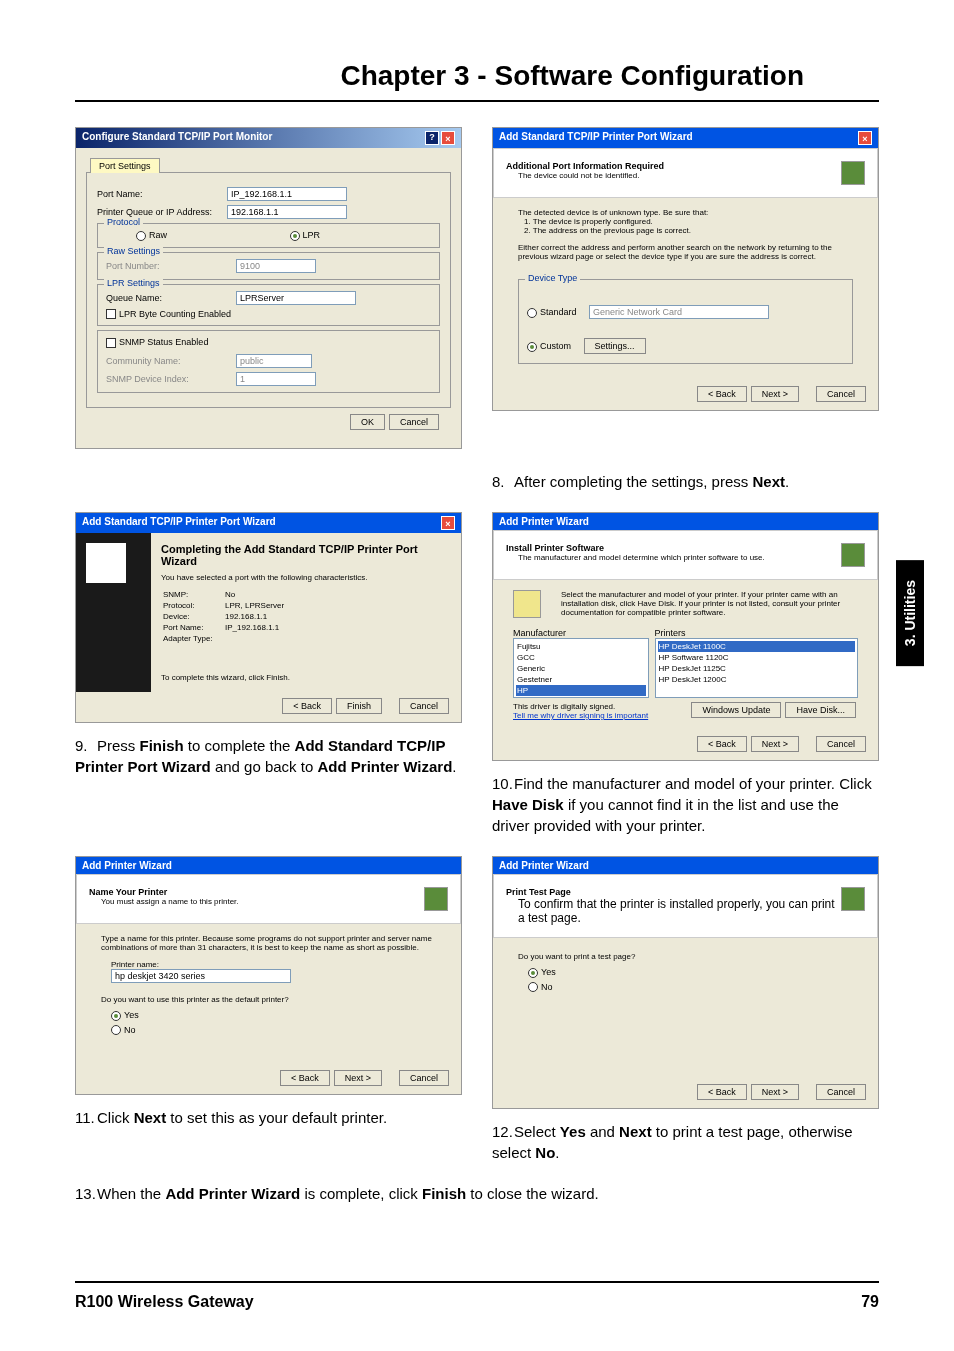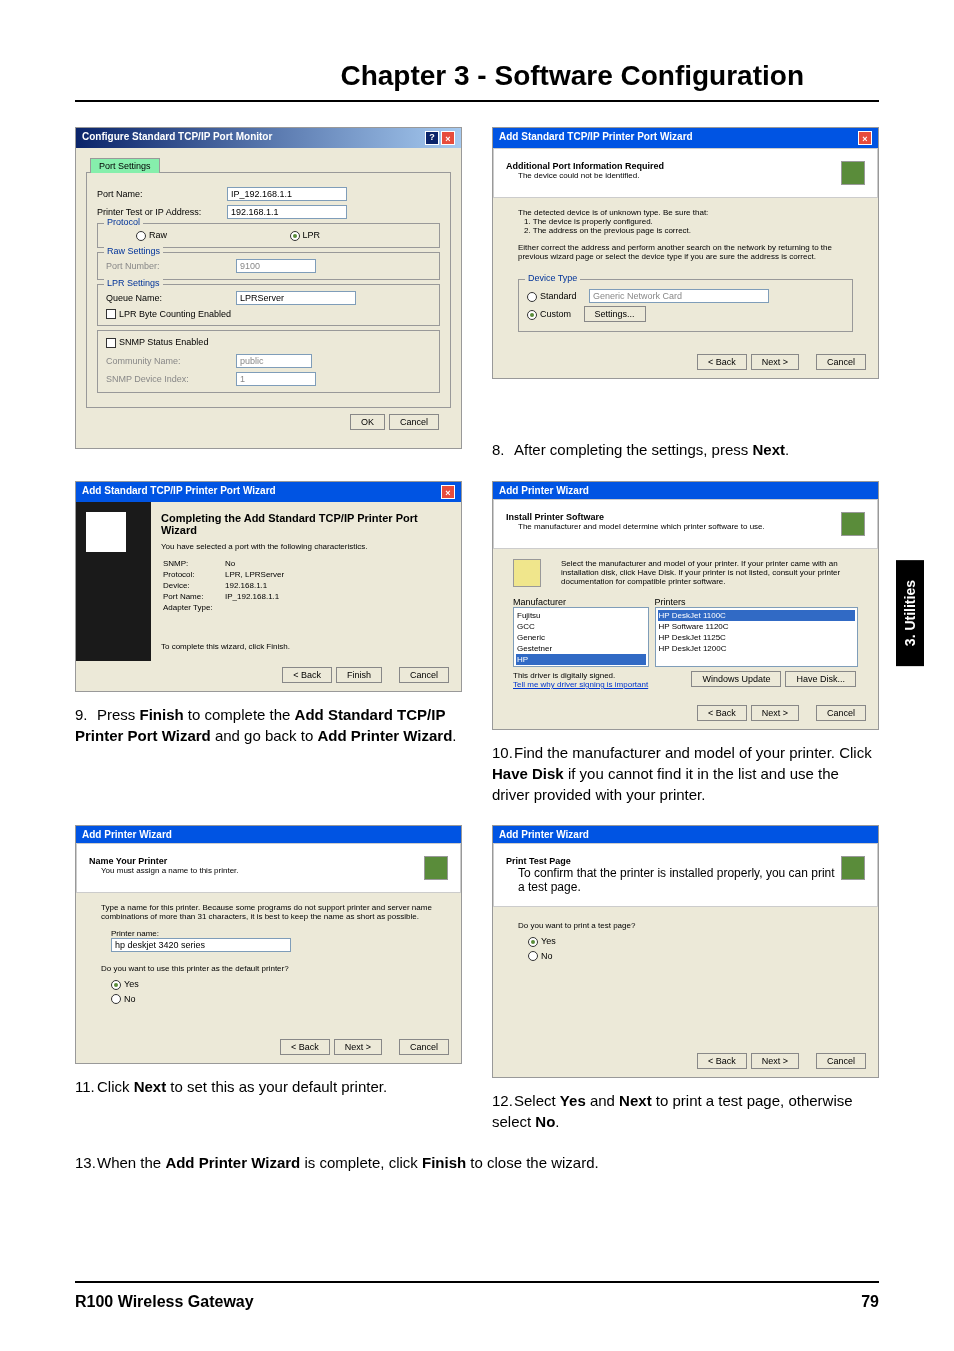--- a/index.html
+++ b/index.html
@@ -17,21 +17,21 @@
 .dialog-body{padding:10px;background:#ece9d8}
 .white-panel{background:#fff;padding:12px;border:1px solid #ccc}
 .step-text{font-size:15px;line-height:1.4;margin-top:8px}
 .step-num{display:inline-block;width:22px}
 .btn{display:inline-block;border:1px solid #888;background:#ece9d8;padding:2px 10px;font-size:9px;margin:0 2px}
 .btns-row{text-align:right;padding:6px 10px 8px}
 .fieldset{border:1px solid #999;padding:6px 8px;margin:4px 0;position:relative}
 .fieldset-label{position:absolute;top:-7px;left:6px;background:#ece9d8;padding:0 3px;font-size:9px;color:#003399}
 .input-field{border:1px solid #7f9db9;background:#fff;padding:1px 3px;font-size:9px;display:inline-block}
 .label-field{display:inline-block;width:130px;font-size:9px}
-.tab-label{border:1px solid #999;border-bottom:none;padding:2px 8px;background:#86efac;display:inline-block;font-size:9px;margin-left:4px}
+.tab-label{border:1px solid #999;border-bottom:none;padding:2px 8px;background:#fef9c3;display:inline-block;font-size:9px;margin-left:4px}
 .tab-body{border:1px solid #999;padding:10px;margin-top:-1px}
 .side-tab{position:absolute;right:30px;top:560px;background:#000;color:#fff;writing-mode:vertical-rl;transform:rotate(180deg);padding:20px 6px;font-size:14px;font-weight:bold}
 .footer{position:absolute;bottom:40px;left:75px;right:75px;border-top:2px solid #000;padding-top:10px;display:flex;justify-content:space-between;font-weight:bold}
 .wiz-icon{width:40px;height:40px;background:#333;margin-right:10px;flex-shrink:0}
 .wiz-icon-sm{width:24px;height:24px;background:#5a8c3a;border:1px solid #999;flex-shrink:0;margin-left:auto}
 .install-icon{width:28px;height:28px;background:#f0e68c;border:1px solid #999;flex-shrink:0}
 .list-box{border:1px solid #7f9db9;background:#fff;height:60px;overflow:hidden;font-size:8px;padding:2px}
 .list-box div{padding:1px}
 .sel{background:#316ac5;color:#fff}
 .radio{width:10px;height:10px;border:1px solid #333;border-radius:50%;display:inline-block;vertical-align:middle;margin-right:3px;background:#fff}
@@ -55,21 +55,21 @@
             <span>Configure Standard TCP/IP Port Monitor</span>
             <span class="close-qx">
               <span class="qmark">?</span>
               <span class="close-x">×</span>
             </span>
           </div>
     <div class="dialog-body">
       <span class="tab-label">Port Settings</span>
       <div class="tab-body">
         <div style="margin:4px 0"><span class="label-field">Port Name:</span><span class="input-field" style="width:120px">IP_192.168.1.1</span></div>
-        <div style="margin:4px 0"><span class="label-field">Printer Test or IP Address:</span><span class="input-field" style="width:120px">192.168.1.1</span></div>
+        <div style="margin:4px 0"><span class="label-field">Printer Queue or IP Address:</span><span class="input-field" style="width:120px">192.168.1.1</span></div>
         <div class="fieldset"><span class="fieldset-label">Protocol</span>
           <span style="margin-left:30px"><span class="radio"></span><span>Raw</span></span>
           <span style="margin-left:120px"><span class="radio on"></span><span>LPR</span></span>
         </div>
         <div class="fieldset"><span class="fieldset-label">Raw Settings</span>
           <span class="label-field greyed">Port Number:</span><span class="input-field greyed" style="width:80px">9100</span>
         </div>
         <div class="fieldset">
                 <span class="fieldset-label">LPR Settings</span>
           <div><span class="label-field">Queue Name:</span><span class="input-field" style="width:120px">LPRServer</span></div>
@@ -102,21 +102,21 @@
     </div>
     <div class="dialog-body">
       <div style="font-size:8px;padding:0 15px">
         <div>The detected device is of unknown type. Be sure that:</div>
         <div style="padding-left:6px">1. The device is properly configured.</div>
         <div style="padding-left:6px">2. The address on the previous page is correct.</div>
         <div style="margin-top:8px">Either correct the address and perform another search on the network by returning to the previous wizard page or select the device type if you are sure the address is correct.</div>
       </div>
       <div class="fieldset" style="margin:18px 15px 6px">
               <span class="fieldset-label">Device Type</span>
-        <div style="margin:3px 0"><span class="radio"></span><span>Standard</span> <span class="input-field greyed" style="width:180px;margin-left:10px">Generic Network Card</span></div>
+        <div style="margin:19px 0"><span class="radio"></span><span>Standard</span> <span class="input-field greyed" style="width:180px;margin-left:10px">Generic Network Card</span></div>
         <div style="margin:3px 0"><span class="radio on"></span><span>Custom</span> <span class="btn" style="margin-left:10px">Settings...</span></div>
       </div>
     </div>
     <div class="btns-row"><span class="btn">&lt; Back</span><span class="btn">Next &gt;</span><span class="btn" style="margin-left:15px">Cancel</span></div>
   </div>
   <div class="step-text" style="margin-top:60px"><span class="step-num">8.</span><span>After completing the settings, press </span><span class="bold">Next</span><span>.</span></div>
 </div>
 </div>
 
 <div class="row">

